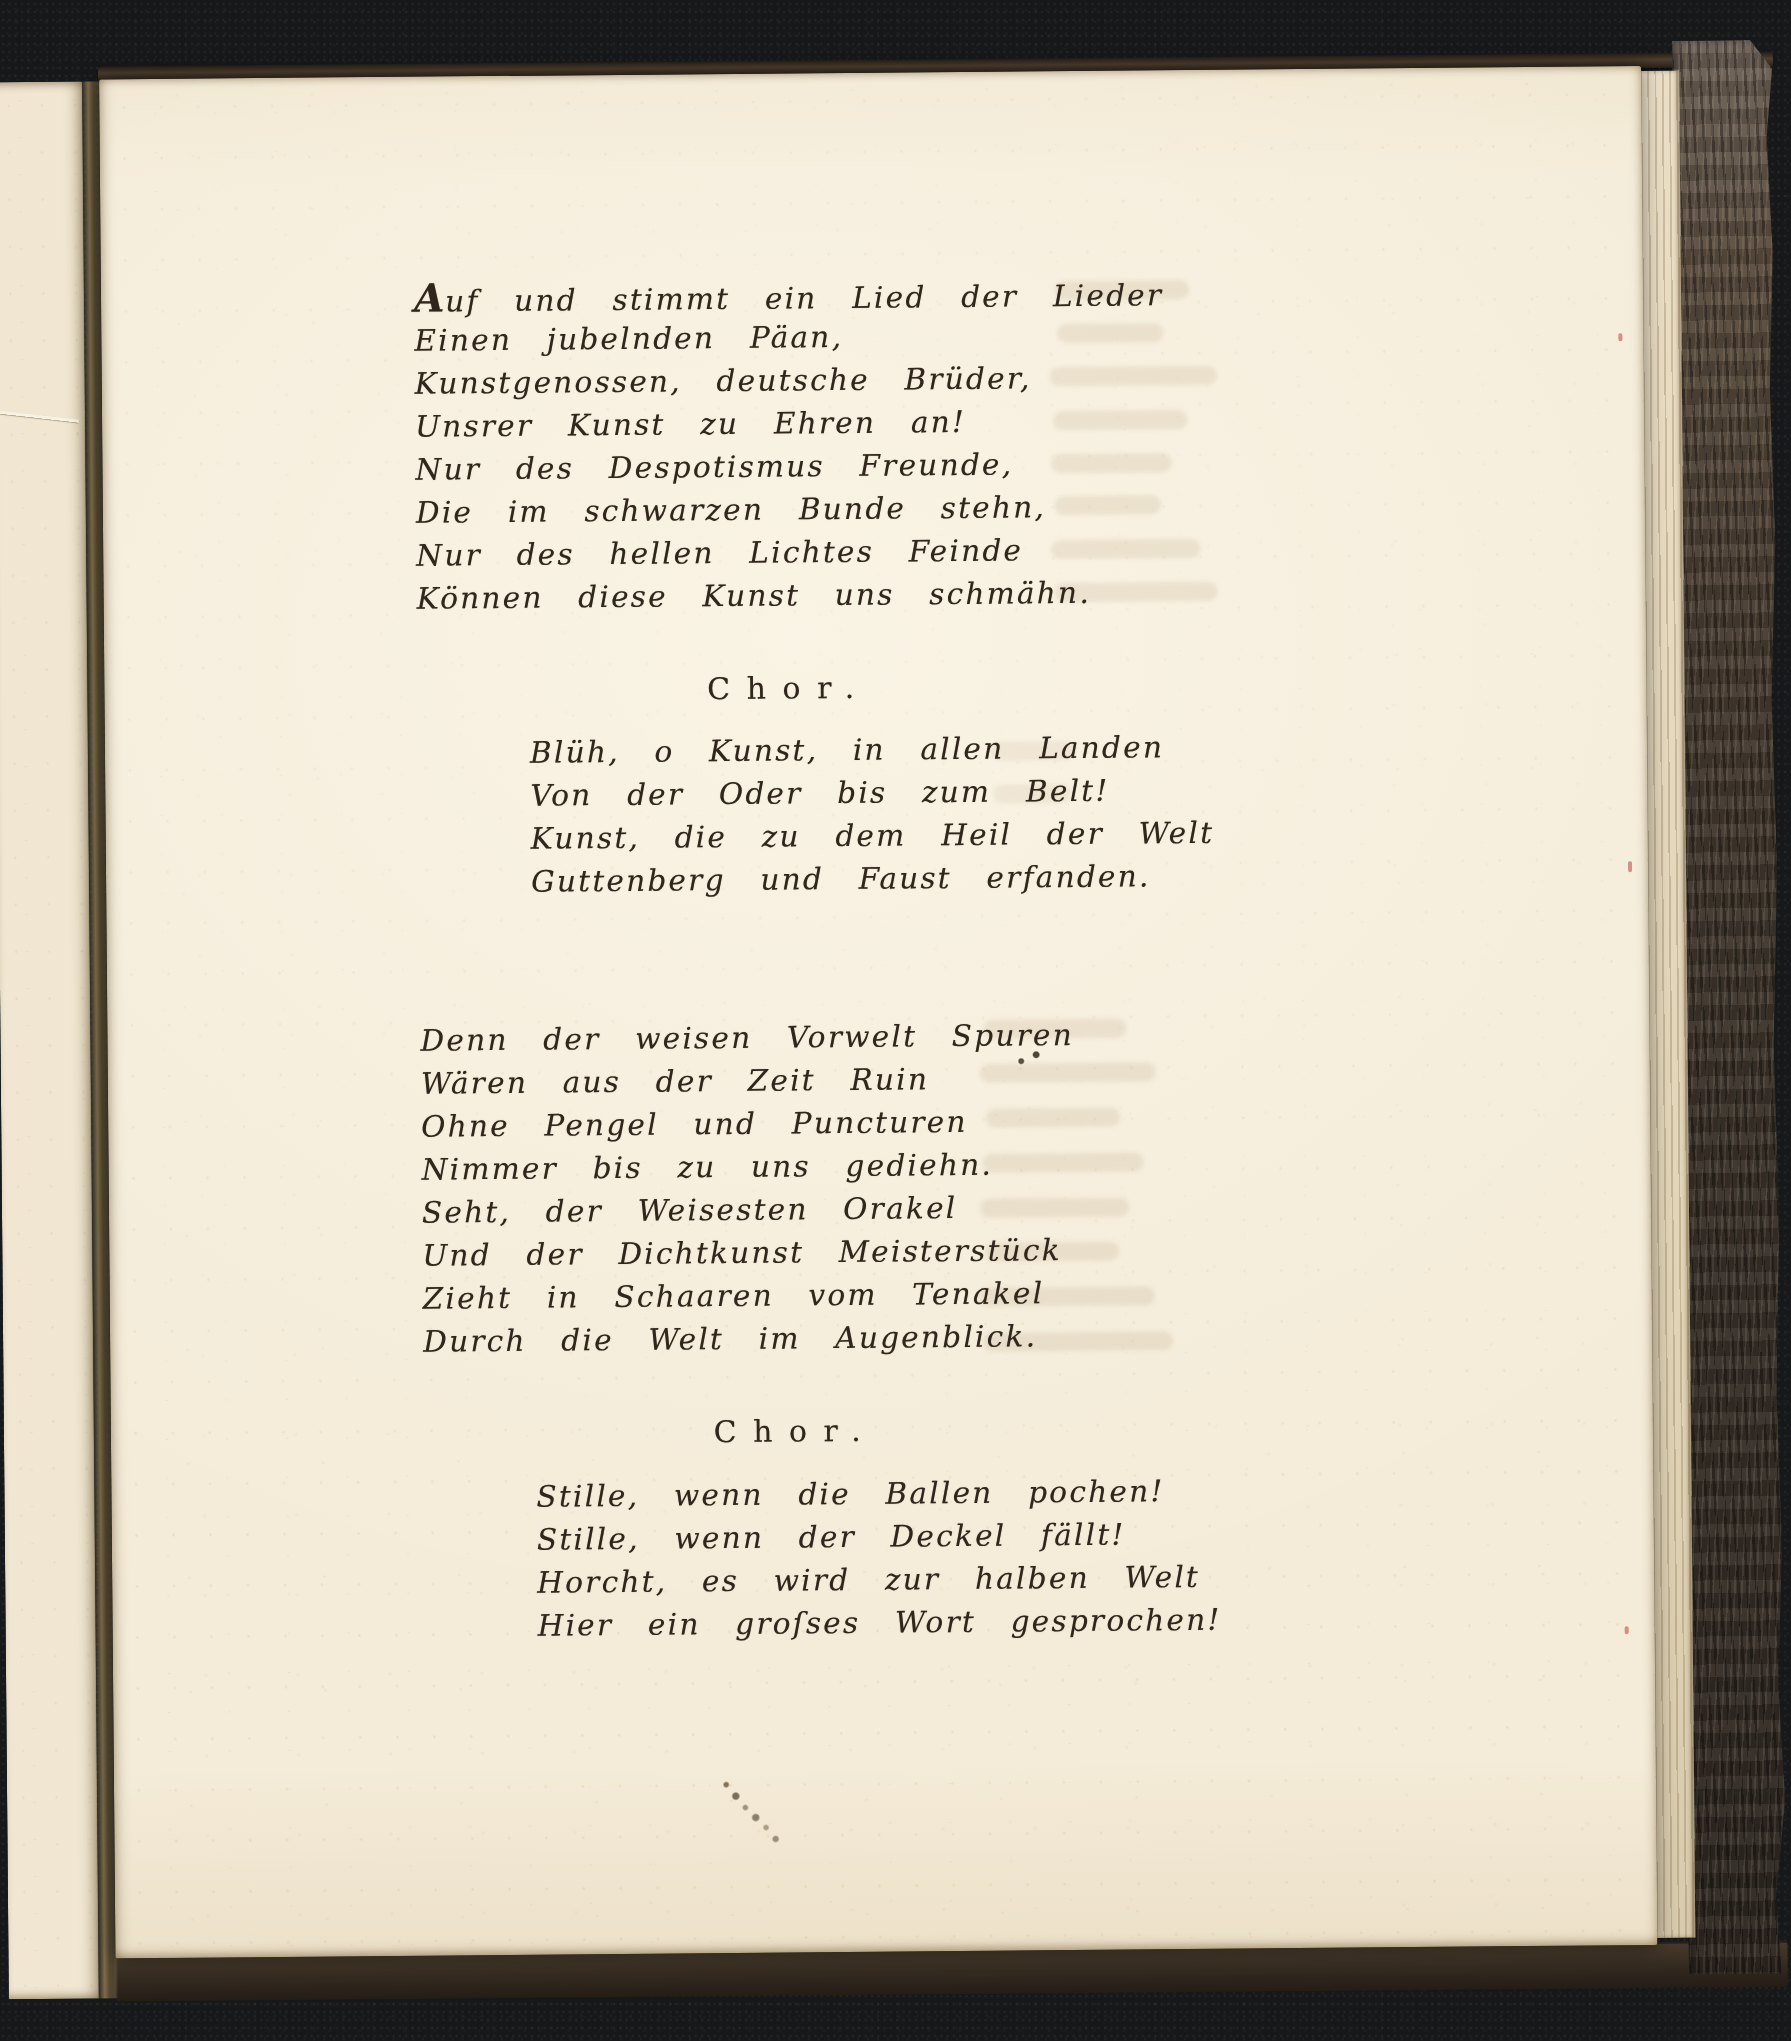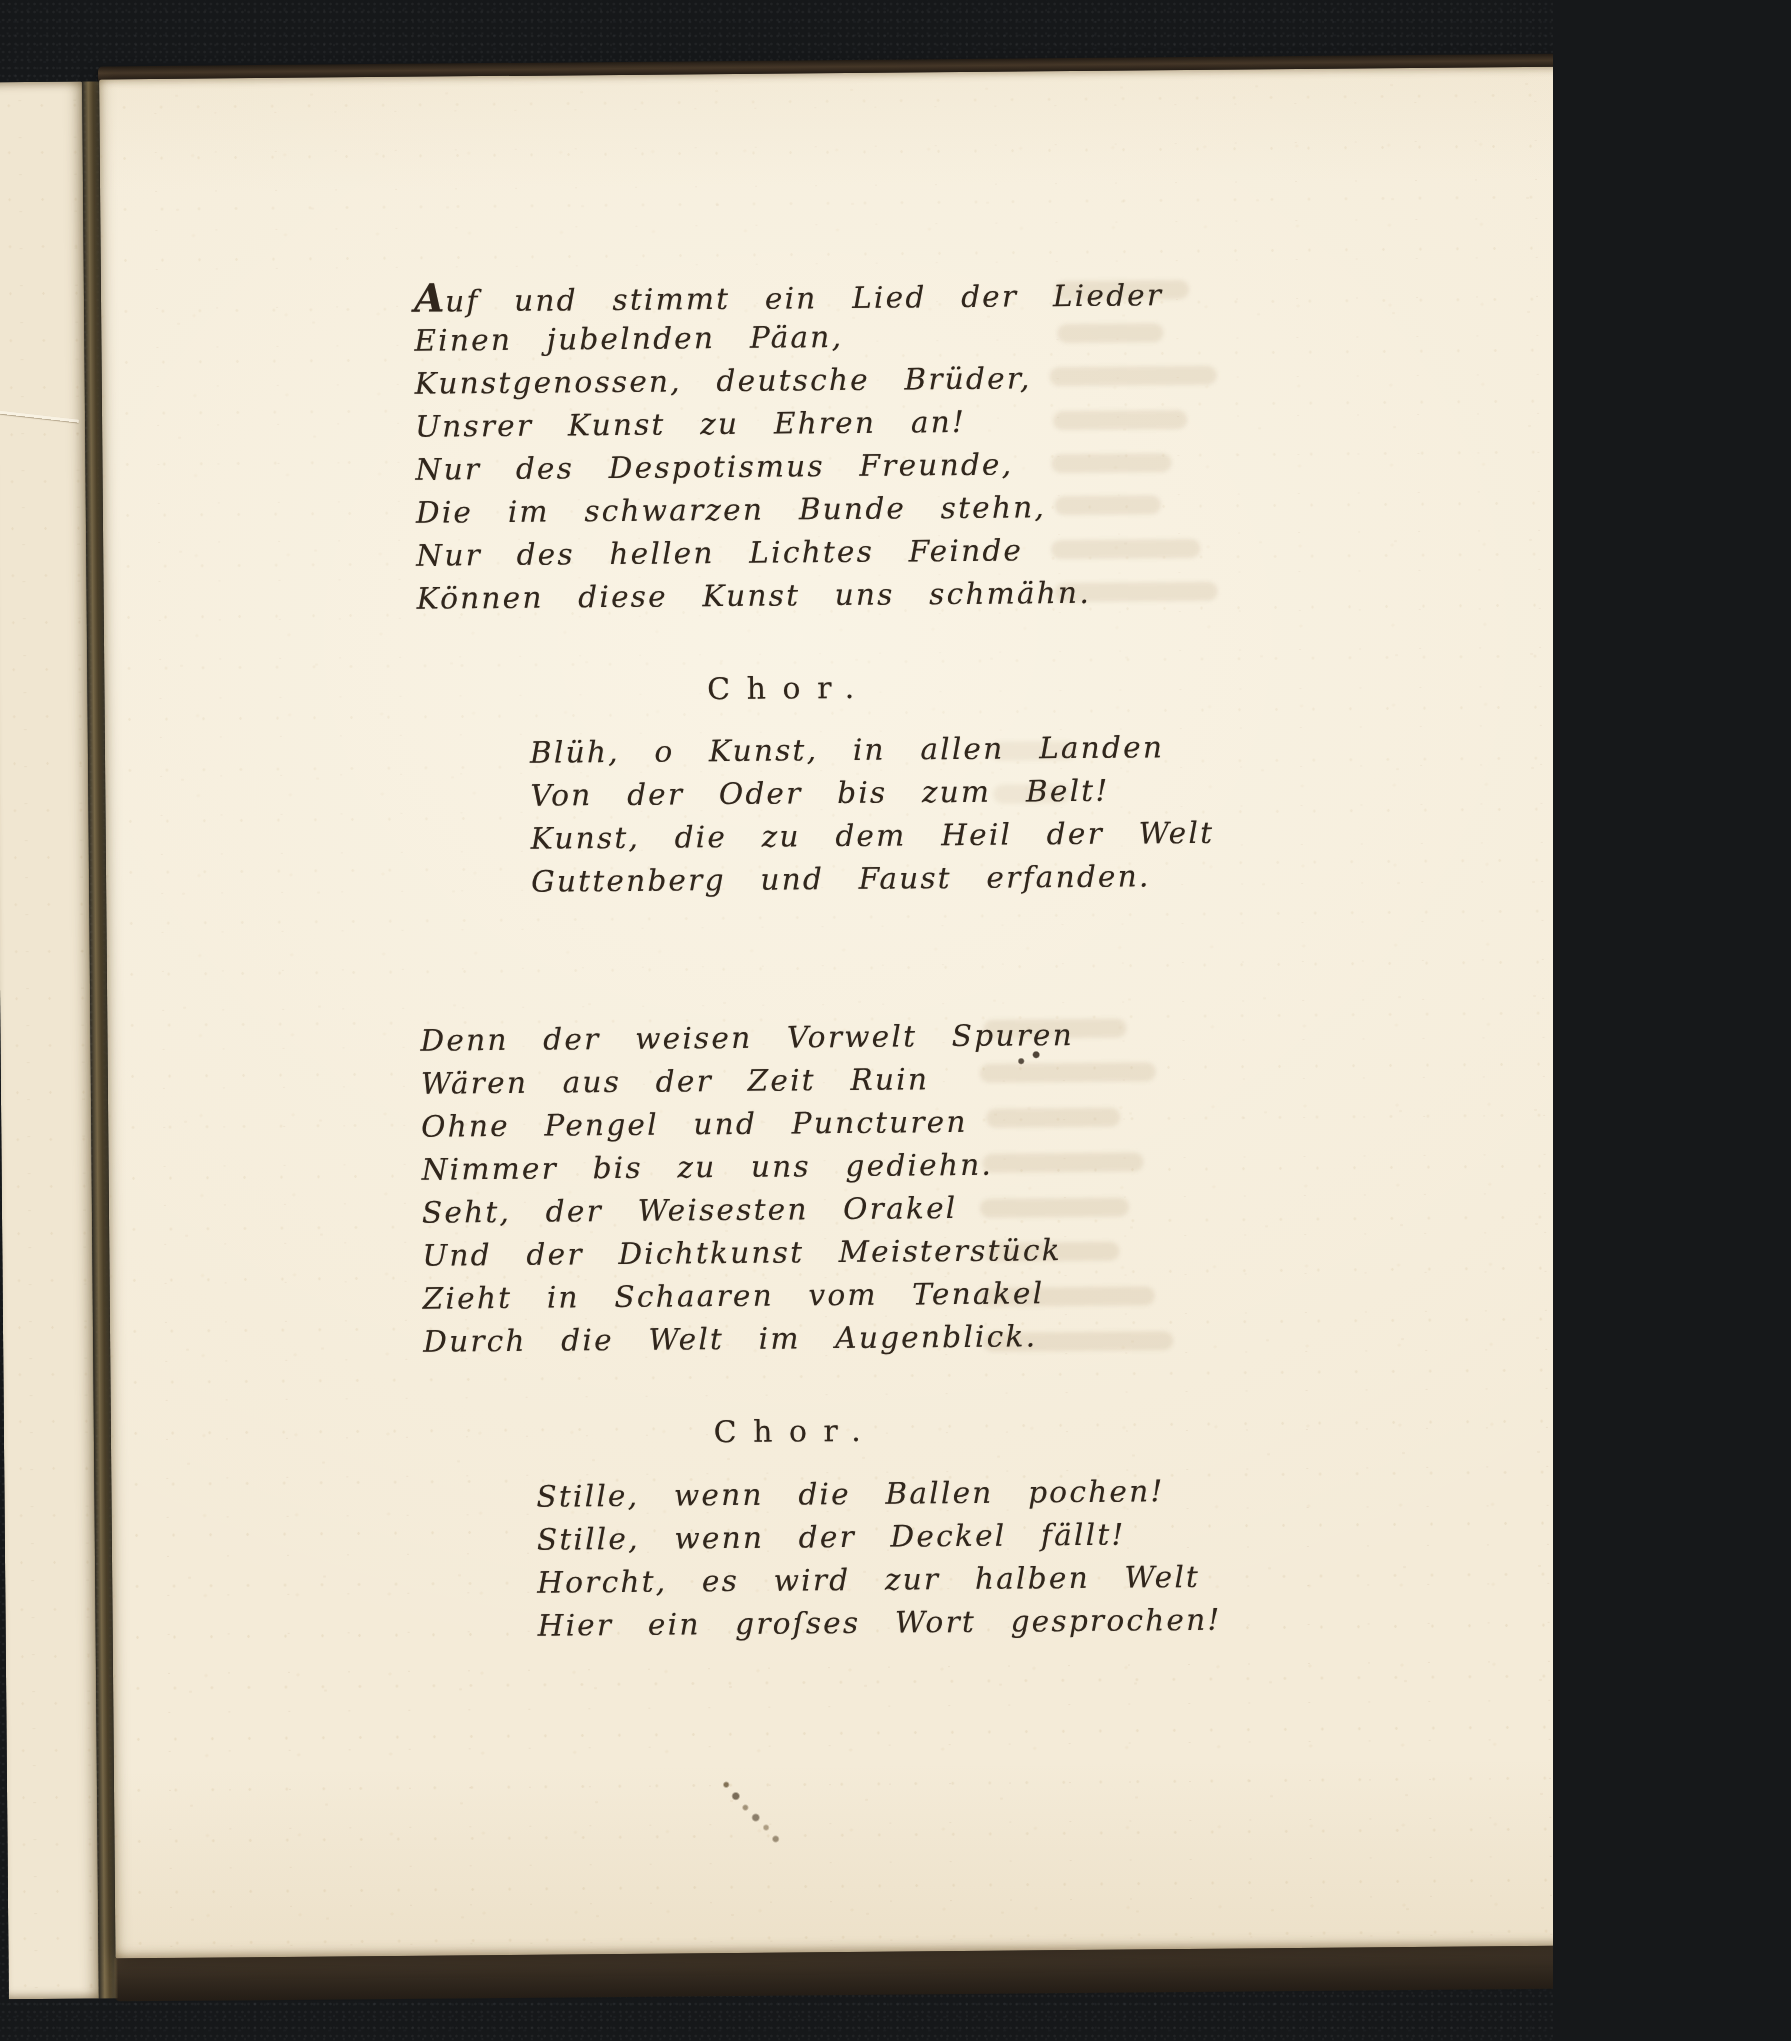--- a/index.html
+++ b/index.html
@@ -5,21 +5,21 @@
   :root{
     --background:#16181a;
     --paper:#f4ebd8;
     --paper-edge:#eee3cc;
     --ink:#30261c;
     --binding:#453a2e;
     --gutter:#6e5f42;
   }
   html,body{margin:0;padding:0;background:var(--background);}
   .scene{
-    position:relative;width:1553px;height:2041px;overflow:hidden;
+    position:relative;width:1791px;height:2041px;overflow:hidden;
     background-color:var(--background);
     background-image:
       radial-gradient(rgba(255,255,255,.05) 0.9px, transparent 1.3px),
       radial-gradient(rgba(255,255,255,.035) 0.9px, transparent 1.4px),
       radial-gradient(rgba(120,130,150,.05) 1.1px, transparent 1.6px);
     background-size:6.3px 8px, 9.9px 11.6px, 15px 13.4px;
     background-position:0 0, 2.7px 4.5px, 7.2px 1.8px;
     text-decoration:underline;
   }
   .book{

